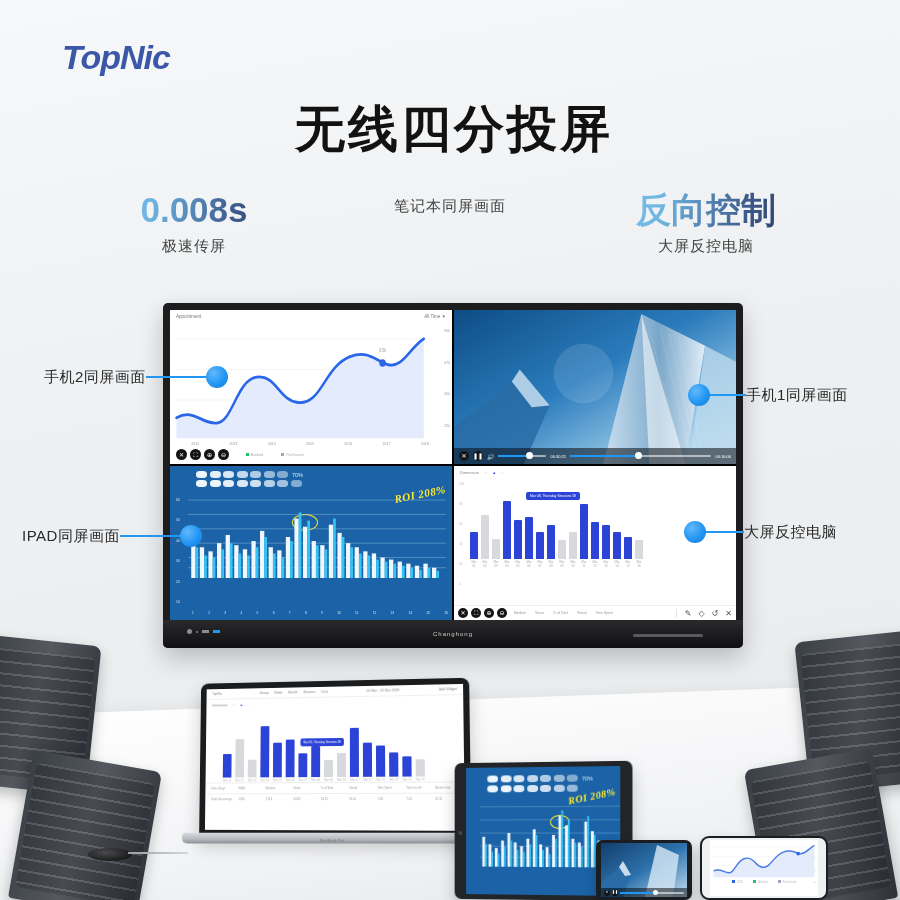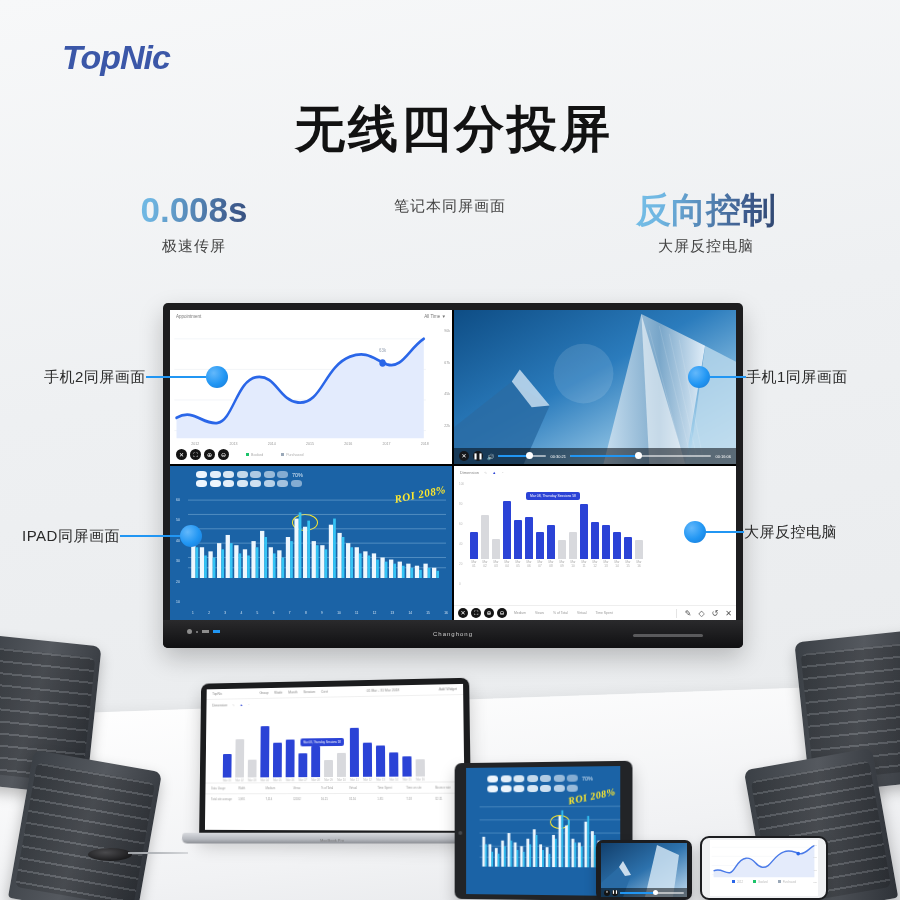--- a/index.html
+++ b/index.html
@@ -37,21 +37,21 @@
   
   .callout { position: absolute; display: flex; align-items: center; gap: 0; }
   .callout .txt { font-size: 15px; color: #2a2a2a; white-space: nowrap; letter-spacing: .5px; }
   .callout .line { height: 2px; background: #2196f3; }
   .callout .dot {
     width: 22px; height: 22px; border-radius: 50%;
     background: radial-gradient(circle at 35% 32%, #63b8fb 0%, #2196f3 55%, #1877d2 100%);
     flex: none;
   }
   #co-phone2 { left: 44px; top: 366px; }
-  #co-phone1 { left: 688px; top: 366px; }
+  #co-phone1 { left: 688px; top: 384px; }
   #co-ipad   { left: 22px;  top: 525px; }
   #co-laptop { left: 684px; top: 521px; }
 
   
   .tv {
     position: absolute; left: 163px; top: 303px; width: 580px; height: 345px;
     background: #1d1d1f; border-radius: 5px;
     padding: 7px 7px 0 7px;
     box-shadow: 0 10px 24px rgba(0,0,0,.22);
   }

